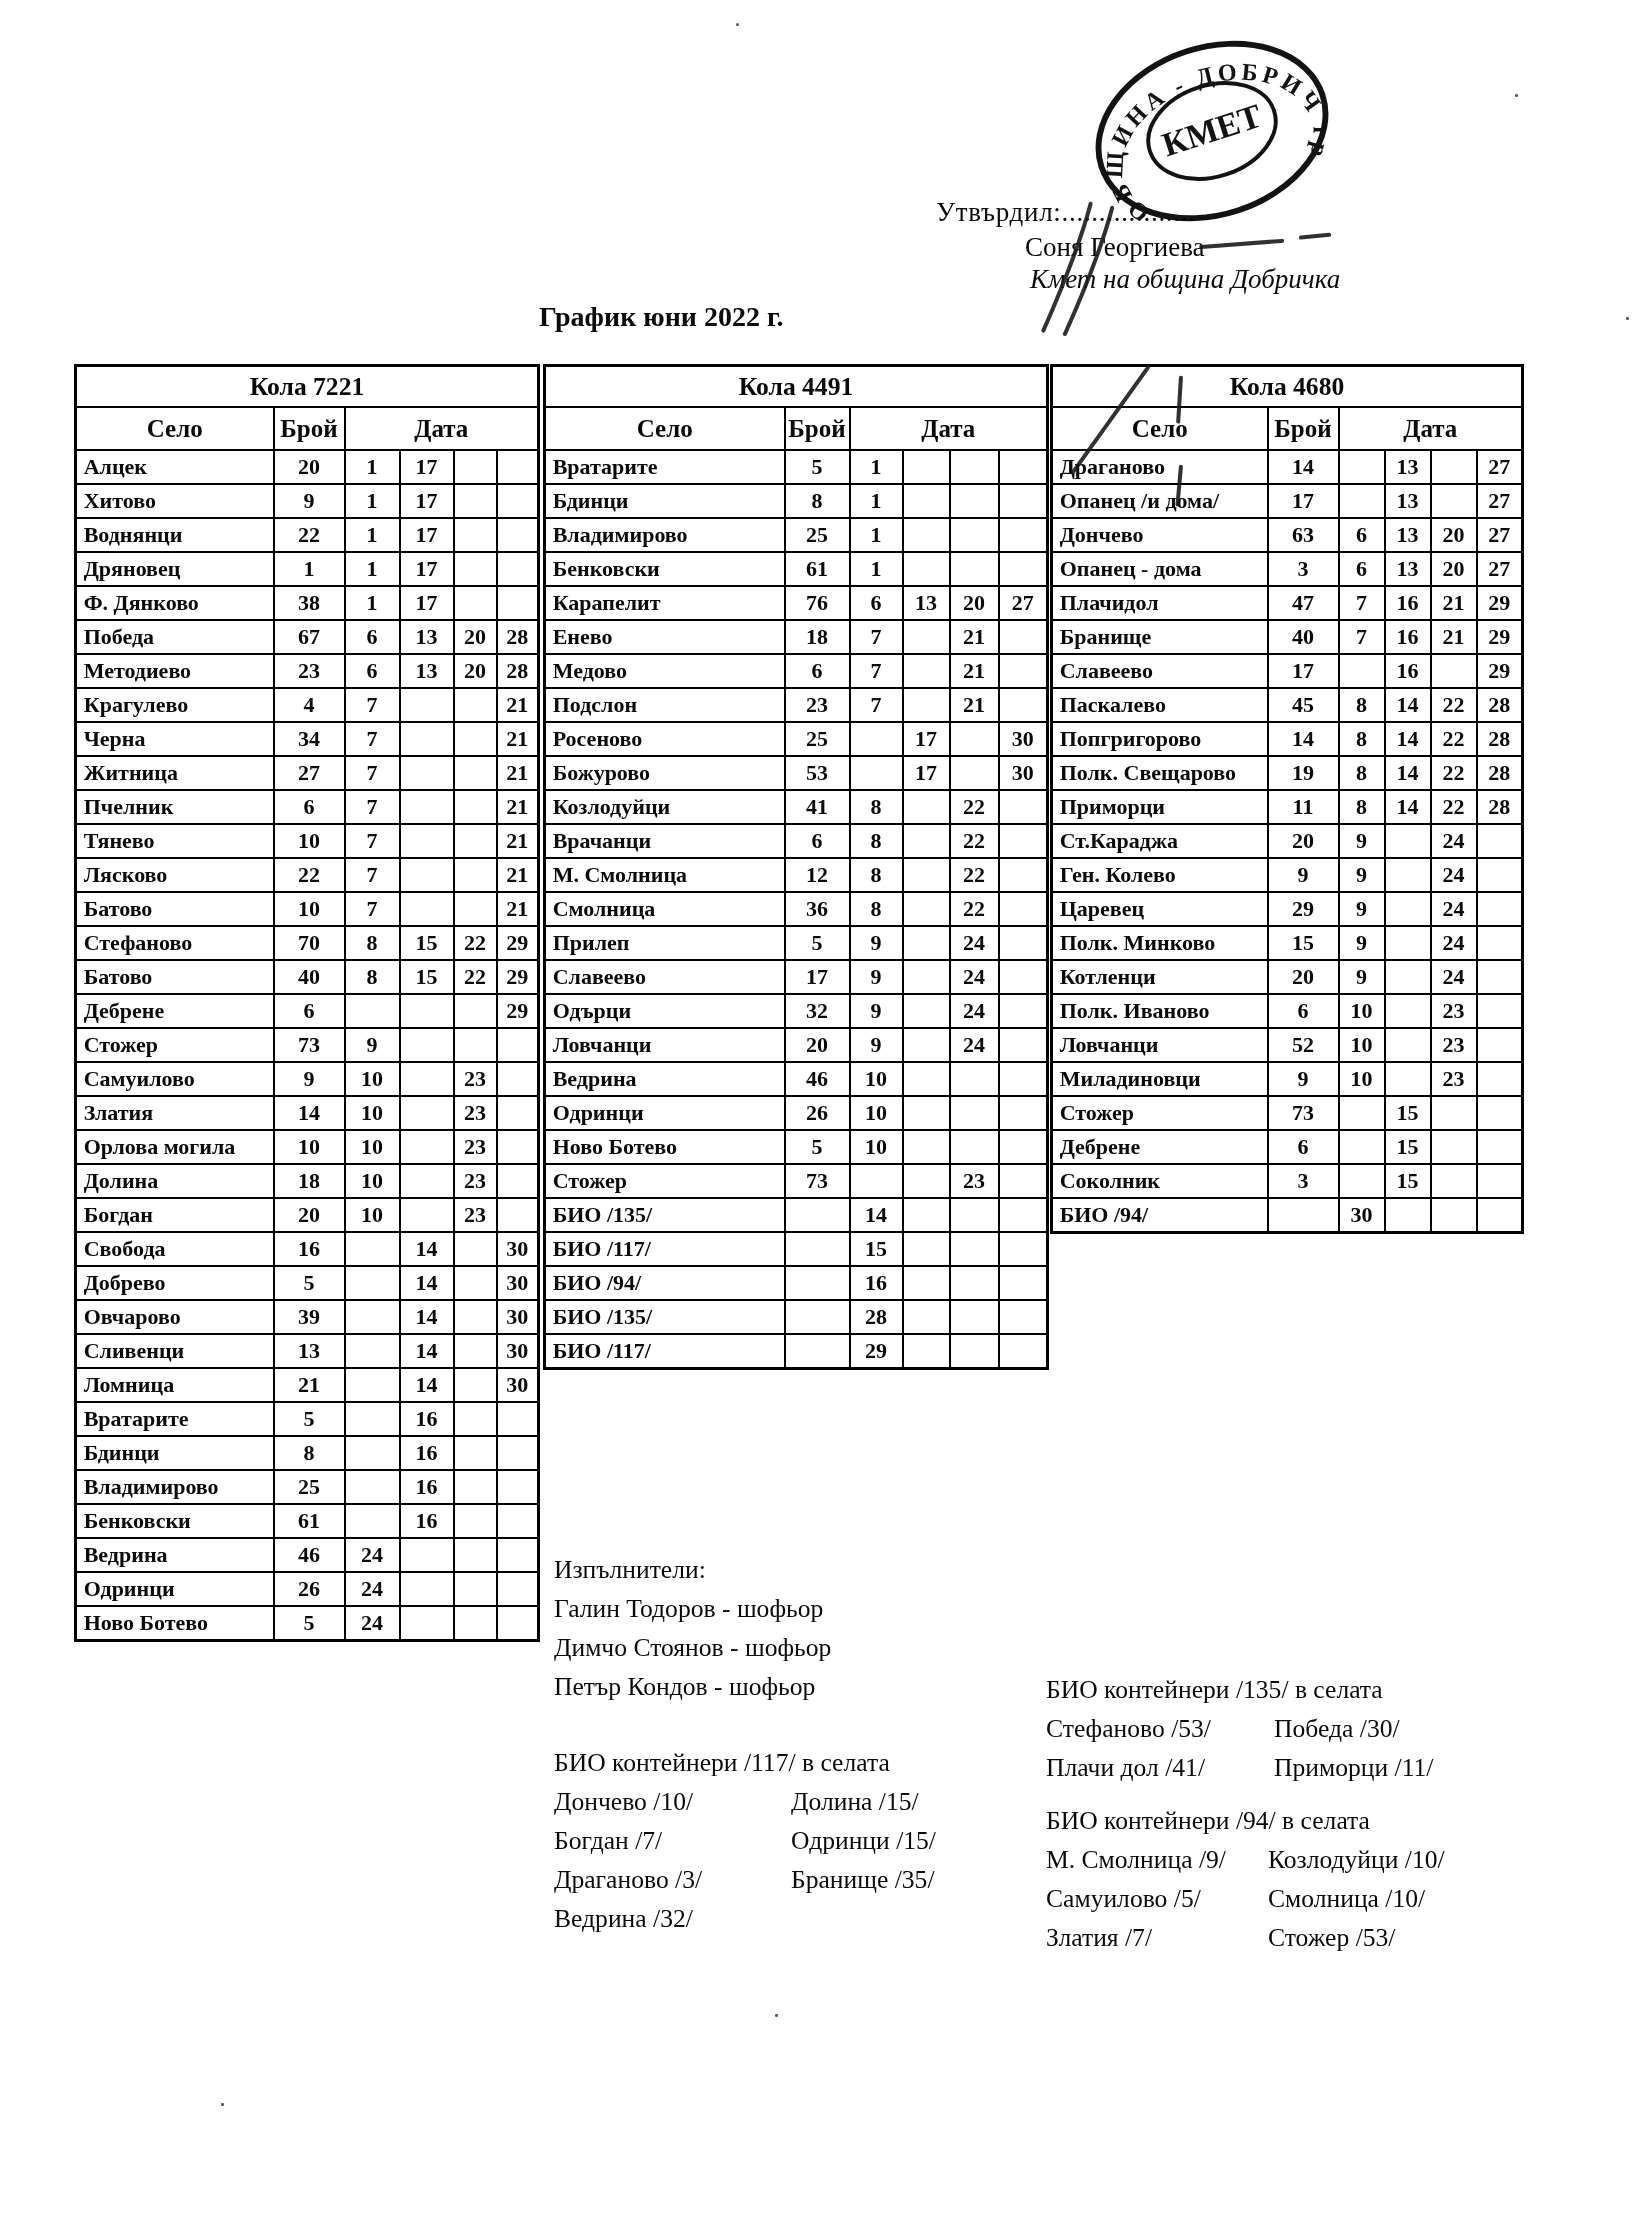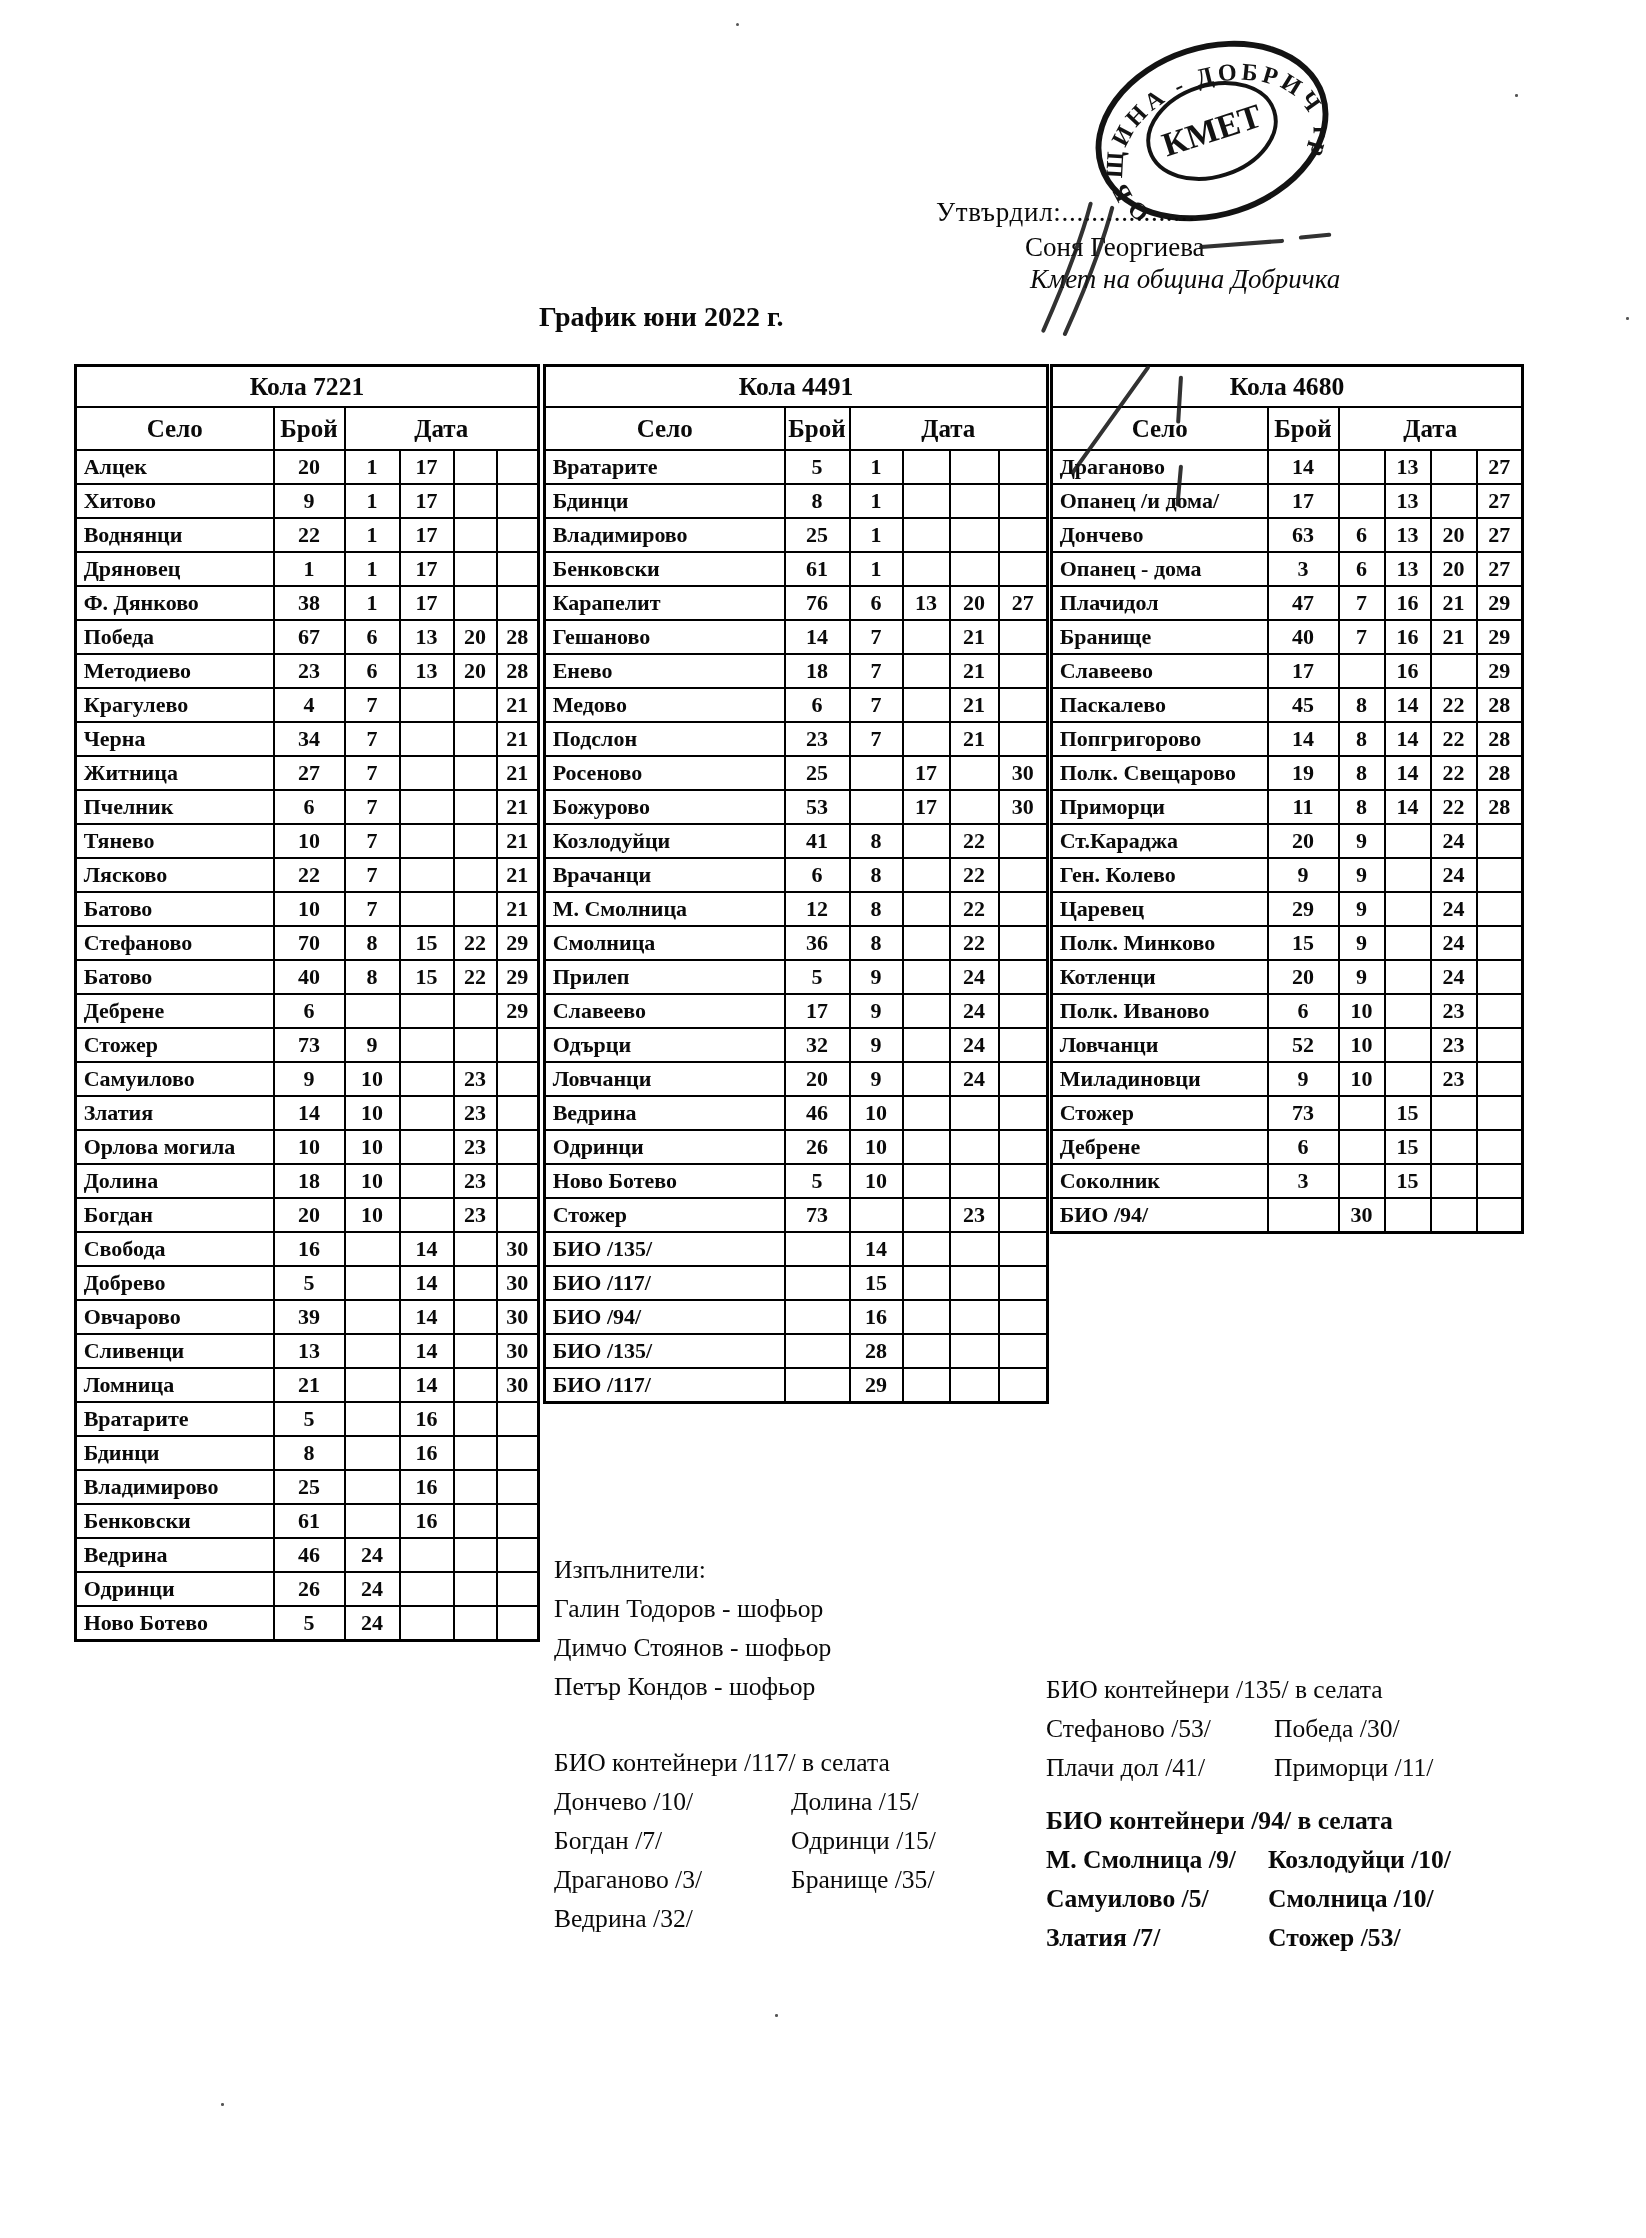--- a/index.html
+++ b/index.html
@@ -30,21 +30,21 @@
   #t3{left:1050px;top:364px;width:472px;}
   
   .txtblock{position:absolute;font-size:25.6px;line-height:39px;}
   .exec{left:554px;top:1550px;}
   .bio{display:grid;grid-template-columns:237px auto;column-gap:0;}
   .bio-head{grid-column:1 / span 2;}
   #bio135{left:1046px;top:1670px;}
   #bio135 .bio{grid-template-columns:228px auto;}
   #bio117{left:554px;top:1743px;}
   #bio94{left:1046px;top:1801px;}
-  #bio94 .bio{grid-template-columns:222px auto;font-weight:bold;}
+  #bio94 .bio{grid-template-columns:222px auto;}
   
   .pen{position:absolute;left:0;top:0;pointer-events:none;}
   .speck{position:absolute;background:#555;border-radius:50%;}
 </style>
 </head>
 <body>
 
 <div class="page">
 
   <svg class="stamp" viewBox="0 0 400 340">
@@ -420,28 +420,20 @@
           <td class="d"></td>
           <td class="d"></td>
         </tr>
         <tr>
           <td class="v">Карапелит</td>
           <td class="c">76</td>
           <td class="d">6</td>
           <td class="d">13</td>
           <td class="d">20</td>
           <td class="d">27</td>
-        </tr>
-        <tr>
-          <td class="v">Гешаново</td>
-          <td class="c">14</td>
-          <td class="d">7</td>
-          <td class="d"></td>
-          <td class="d">21</td>
-          <td class="d"></td>
         </tr>
         <tr>
           <td class="v">Енево</td>
           <td class="c">18</td>
           <td class="d">7</td>
           <td class="d"></td>
           <td class="d">21</td>
           <td class="d"></td>
         </tr>
         <tr>

